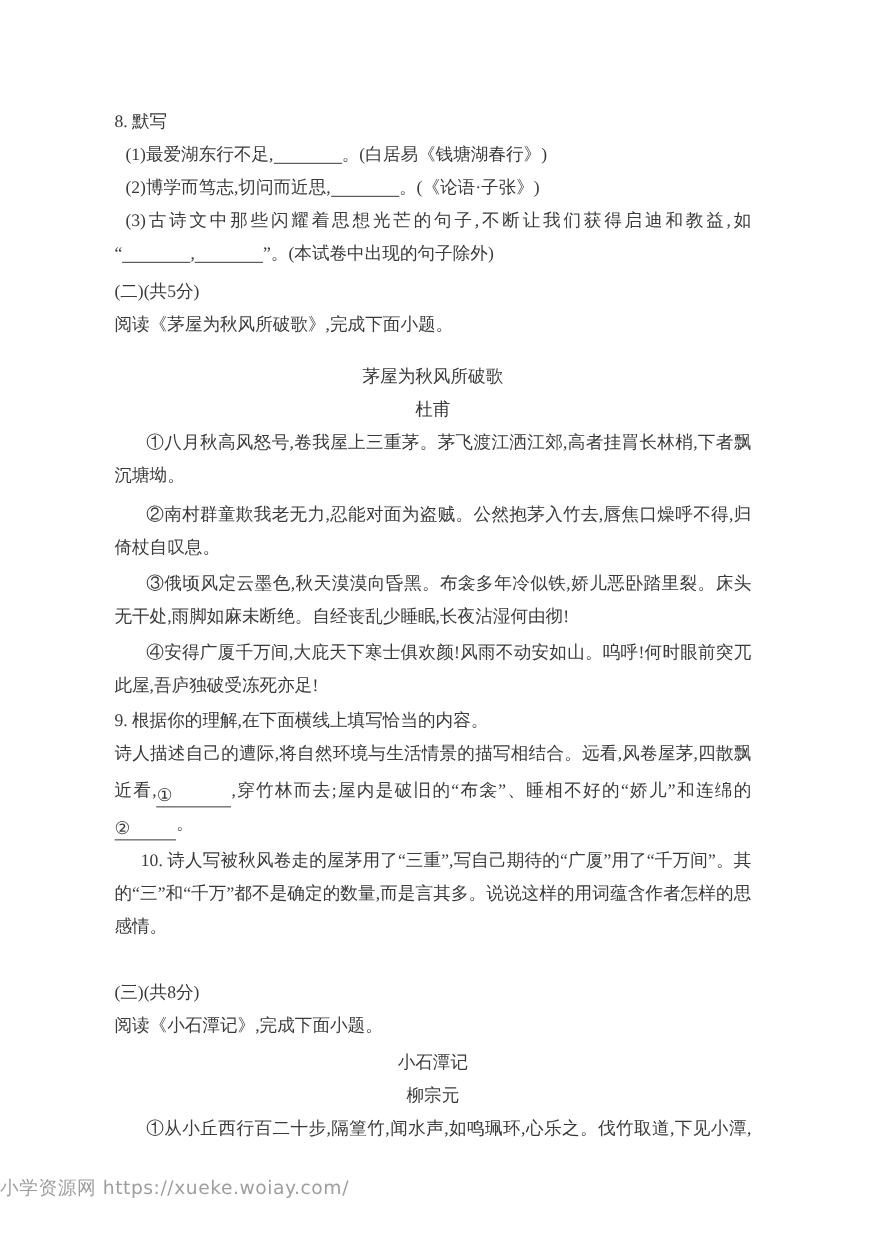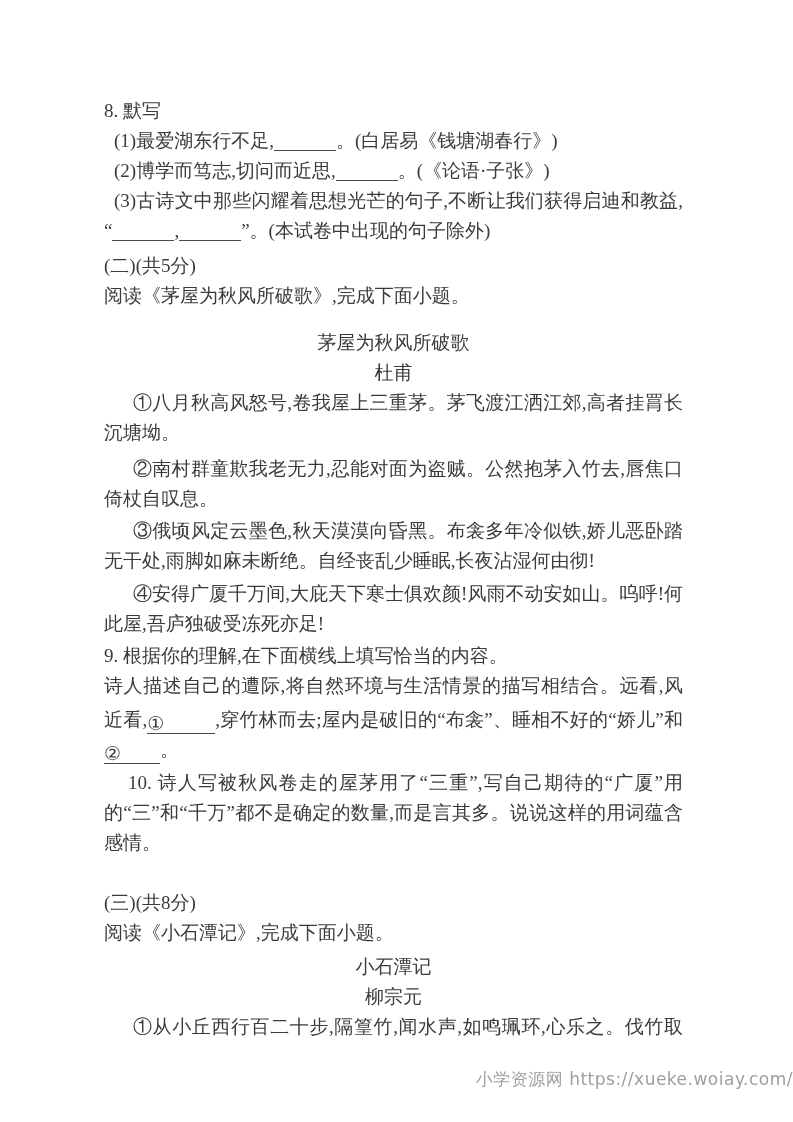--- a/index.html
+++ b/index.html
@@ -18,21 +18,21 @@
   }
   .doc {
     position: absolute;
     top: 96px;
     left: 104px;
     width: 579px;
   }
   .line {
     height: 30px;
     line-height: 30px;
-    font-size: 19px;
+    font-size: 16px;
     text-align: justify;
     text-justify: inter-ideograph;
     white-space: normal;
     overflow: hidden;
   }
   .line.fill   { text-align-last: justify; }
   .line.center { text-align: center; text-align-last: center; }
   .line.indent { padding-left: 29px; }
   .line.qi     { padding-left: 10px; }
   .blank {
@@ -41,21 +41,21 @@
     height: 18px;
     line-height: 18px;
     vertical-align: -4px;
     text-align: left;
   }
   .footer {
     position: absolute;
     left: 0;
     top: 1068px;
     width: 793px;
-    text-align: right;
+    text-align: left;
     font-family: "DejaVu Sans", "Liberation Sans", sans-serif;
     font-size: 17px;
     letter-spacing: 0.5px;
     color: #9e9e9e;
   }
 </style>
 </head>
 <body>
 
 <div class="page">

